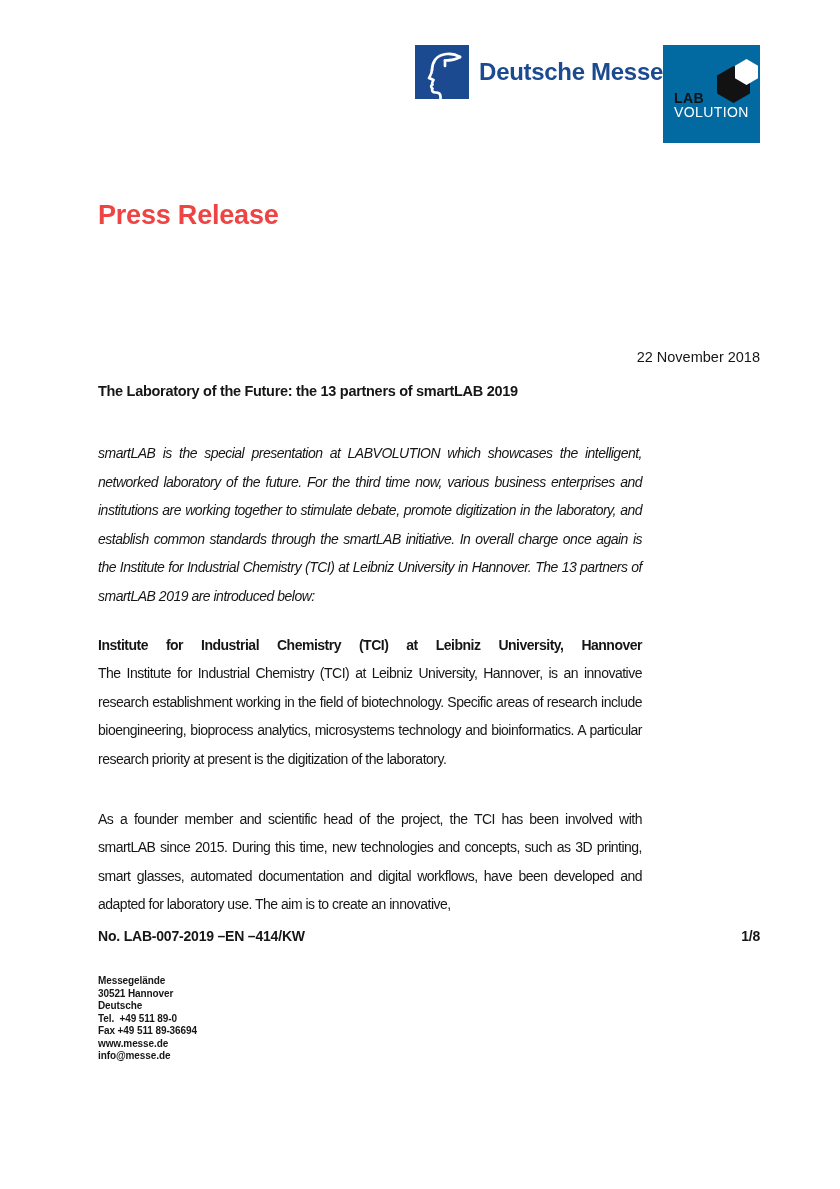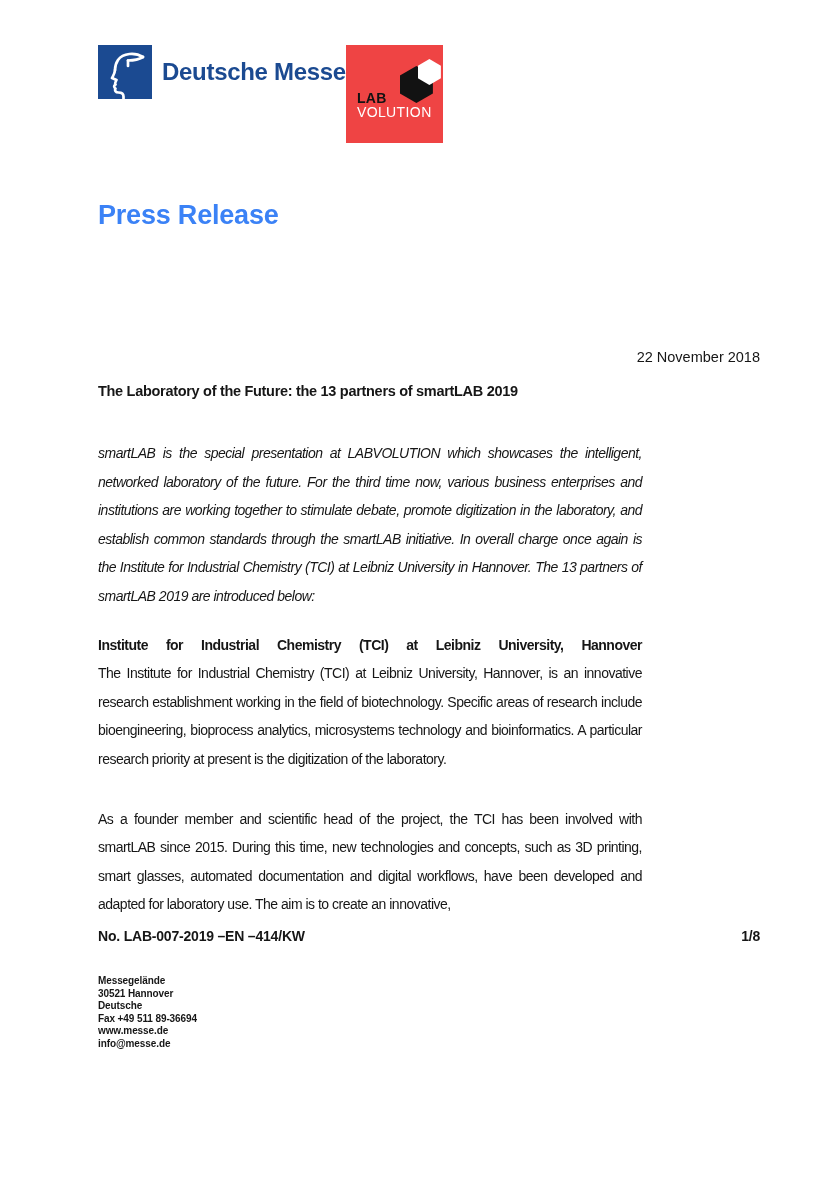--- a/index.html
+++ b/index.html
@@ -15,56 +15,56 @@
   .content {
     position: absolute;
     left: 98px;
     top: 45px;
     width: 662px;
   }
 
   
   .logo-row {
     display: flex;
-    justify-content: flex-start;
+    justify-content: flex-end;
     align-items: flex-start;
     height: 98px;
   }
   .dm-logo { display: flex; align-items: center; gap: 10px; height: 54px; }
   .dm-icon { width: 54px; height: 54px; display: block; }
   .dm-wordmark {
     font-size: 24px;
     font-weight: 700;
     color: #1b4a91;
     letter-spacing: -0.3px;
   }
   .lv-logo {
     position: relative;
     width: 97px;
     height: 98px;
-    background: #ef4444;
+    background: #0369a1;
   }
   .hex {
     position: absolute;
     clip-path: polygon(50% 0, 100% 26%, 100% 74%, 50% 100%, 0 74%, 0 26%);
   }
   .hex-black { left: 54px; top: 21px; width: 33px; height: 37px; background: #121212; }
   .hex-white { left: 72px; top: 14px; width: 23px; height: 26px; background: #ffffff; }
   .lv-text { position: absolute; left: 11px; top: 46px; line-height: 14px; letter-spacing: 0.4px; }
   .lv-lab  { display: block; font-size: 14px; font-weight: 700; color: #121212; }
   .lv-vol  { display: block; font-size: 14px; font-weight: 400; color: #ffffff; }
 
   
   .title {
     margin: 57px 0 0 0;
     font-size: 27px;
     font-weight: 700;
     line-height: 30px;
     letter-spacing: -0.2px;
-    color: #3b82f6;
+    color: #ef4444;
   }
   .date-row {
     margin-top: 118px;
     text-align: right;
     font-size: 14.5px;
     line-height: 18px;
   }
   .event-line {
     margin-top: 32px;
     font-size: 14.5px;
@@ -164,19 +164,20 @@
 
     <div class="footer-row">
       <span>No. LAB-007-2019 –EN –414/KW</span>
       <span>1/8</span>
     </div>
 
     <div class="address">
       <div>Messegelände</div>
       <div>30521 Hannover</div>
       <div>Deutsche</div>
+      <div>Tel.  +49 511 89-0</div>
       <div>Fax +49 511 89-36694</div>
       <div>www.messe.de</div>
       <div>info@messe.de</div>
     </div>
 
   </div>
 </div>
 
 </body></html>

